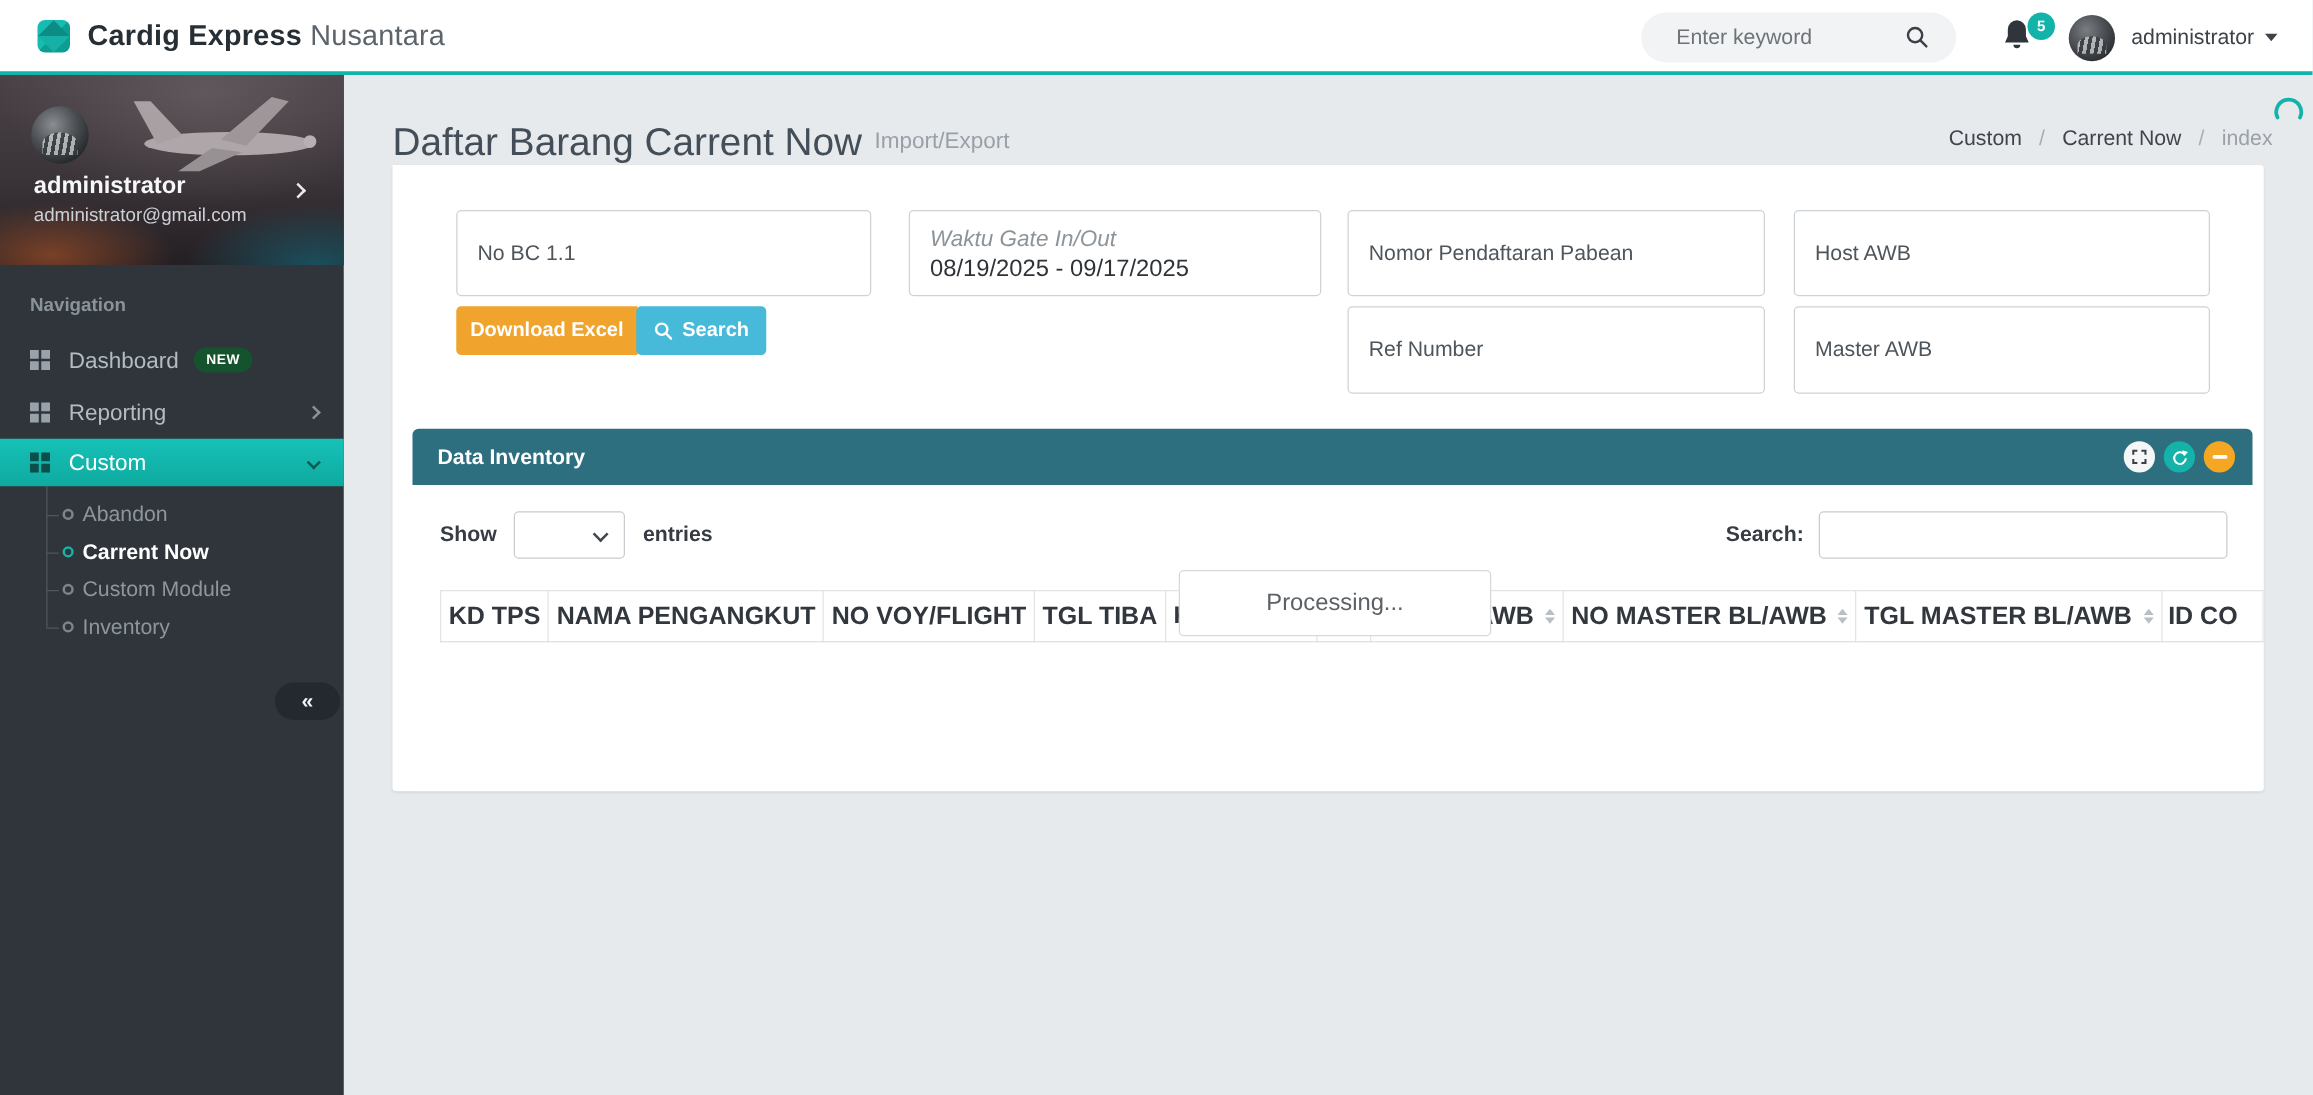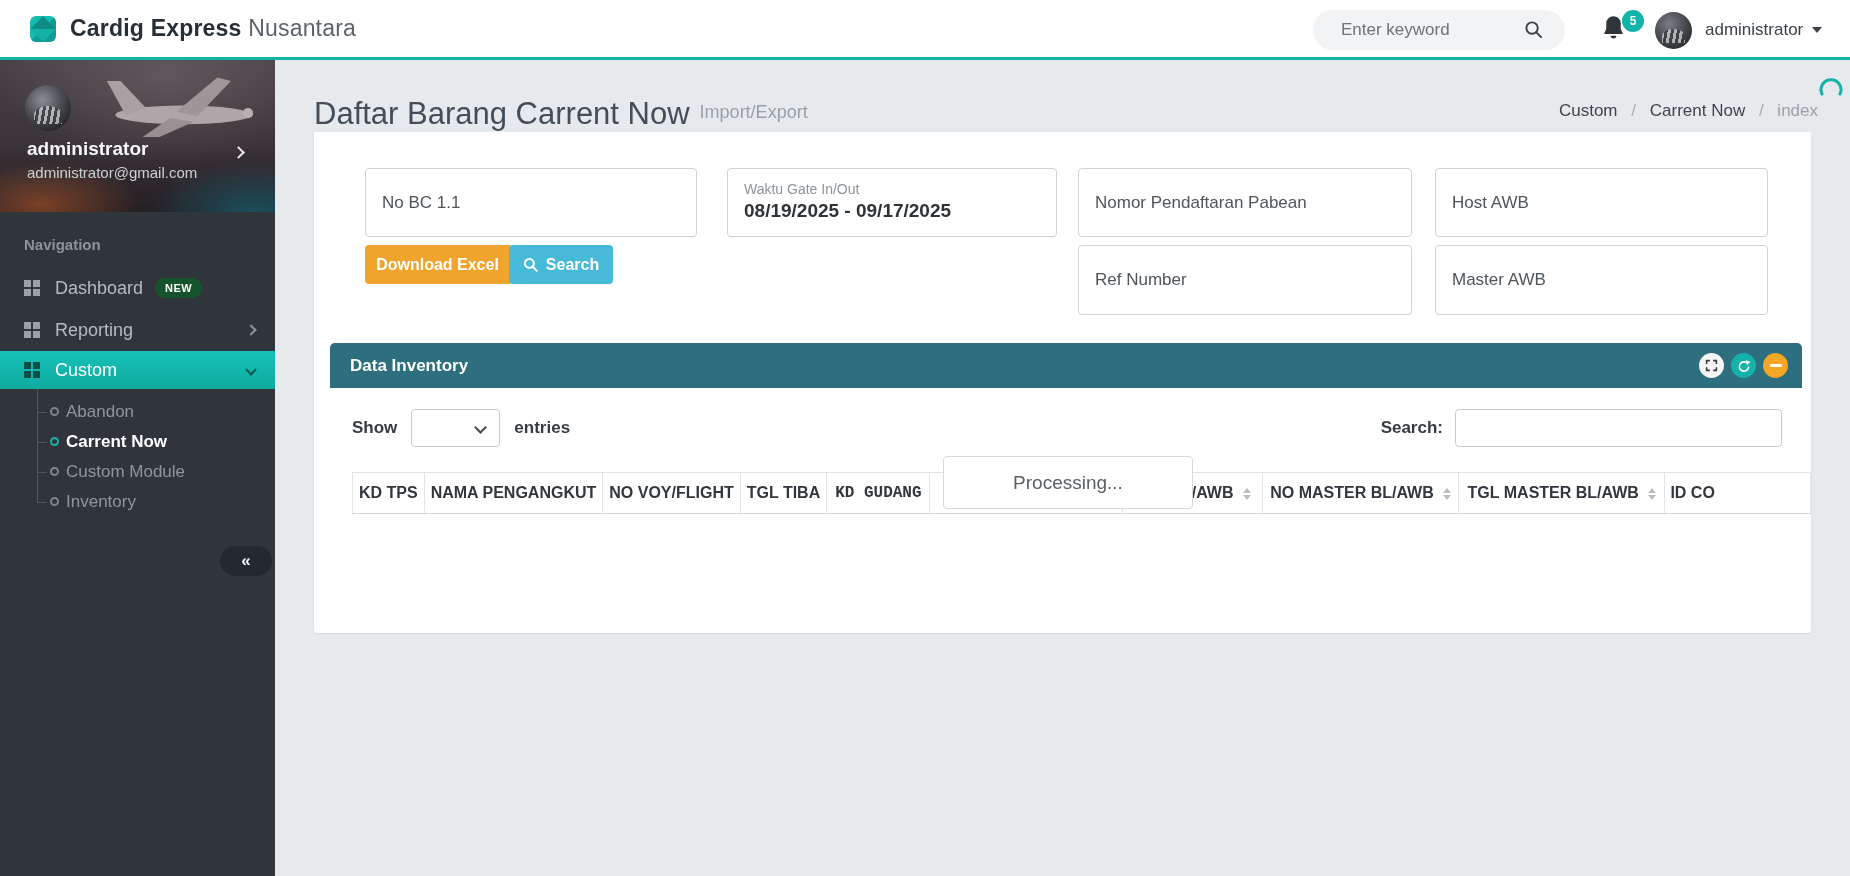--- a/index.html
+++ b/index.html
@@ -117,22 +117,22 @@
   .fcol2 { width:330px; margin-left:30px; }
   .fcol3 { width:334px; margin-left:21px; }
   .fcol4 { width:333px; margin-left:23px; }
   .fbox, .finput { width:100%; height:69px; border:1px solid #cdd2d6; border-radius:4px;
     background:#fff; }
   .finput { padding:0 16px; font-size:17px; color:#41474c; outline:none;
     font-family:"Liberation Sans",sans-serif; }
   .finput::placeholder { color:#4e555b; opacity:1; }
   .finput.row2 { height:70px; margin-top:8px; }
   .daterange { padding:12px 16px 0 16px; cursor:pointer; }
-  .daterange .lbl { font-size:14px; color:#8d9499; }
-  .daterange .val { font-size:19px; font-weight:bold; color:#2e3338; margin-top:3px; }
+  .daterange .lbl { font-size:18px; color:#8d9499;font-style:italic; }
+  .daterange .val { font-size:19px; font-weight:normal; color:#2e3338; margin-top:3px; }
   .btn-row { display:flex; margin-top:8px; }
   .btn { height:39px; border:none; border-radius:4px; font-size:16px; font-weight:bold;
     color:#fff; cursor:pointer; font-family:"Liberation Sans",sans-serif;
     display:flex; align-items:center; justify-content:center; }
   .btn-excel { width:145px; background:#f0a42e; border-radius:4px 0 0 4px; }
   .btn-search { width:104px; background:#47b9d9; border-radius:4px; margin-left:-1px; }
   .btn-search svg { margin-right:8px; }
 
   .panel { margin:28px 9px 0 16px; }
   .panel-header { height:45px; background:#2d6e7f; border-radius:5px 5px 0 0;
@@ -154,21 +154,21 @@
   .show-select .chev { position:absolute; right:14px; top:13px; width:9px; height:9px;
     border-right:2px solid #41474c; border-bottom:2px solid #41474c; transform:rotate(45deg); }
   .search-group { margin-left:auto; display:flex; align-items:center; }
   .dt-search { width:327px; height:38px; border:1px solid #c8ccd0; border-radius:4px;
     margin-left:12px; outline:none; padding:0 10px; font-size:16px;
     font-family:"Liberation Sans",sans-serif; }
 
   .table-wrap { margin:25px 0 0 22px; width:1459px; overflow:hidden; }
   table.dt { border-collapse:collapse; table-layout:fixed; }
   table.dt th { border:1px solid #e2e4e6; border-bottom:1px solid #d5d8da;
-    height:41px; font-size:16px; font-weight:bold; color:#31373d;
+    height:41px; font-size:20px; font-weight:bold; color:#31373d;
     text-align:center; padding:0 6px; white-space:nowrap; overflow:hidden; cursor:pointer; }
   table.dt th.no-sort { cursor:default; }
   table.dt th.left-al { text-align:left; padding-left:5px; }
   .sort-icons { display:inline-flex; flex-direction:column; gap:2px; margin-left:9px;
     vertical-align:middle; }
   .sort-icons i { width:0; height:0; border-left:4px solid transparent;
     border-right:4px solid transparent; }
   .sort-icons .up { border-bottom:5px solid #b9bec2; }
   .sort-icons .dn { border-top:5px solid #b9bec2; }
 

